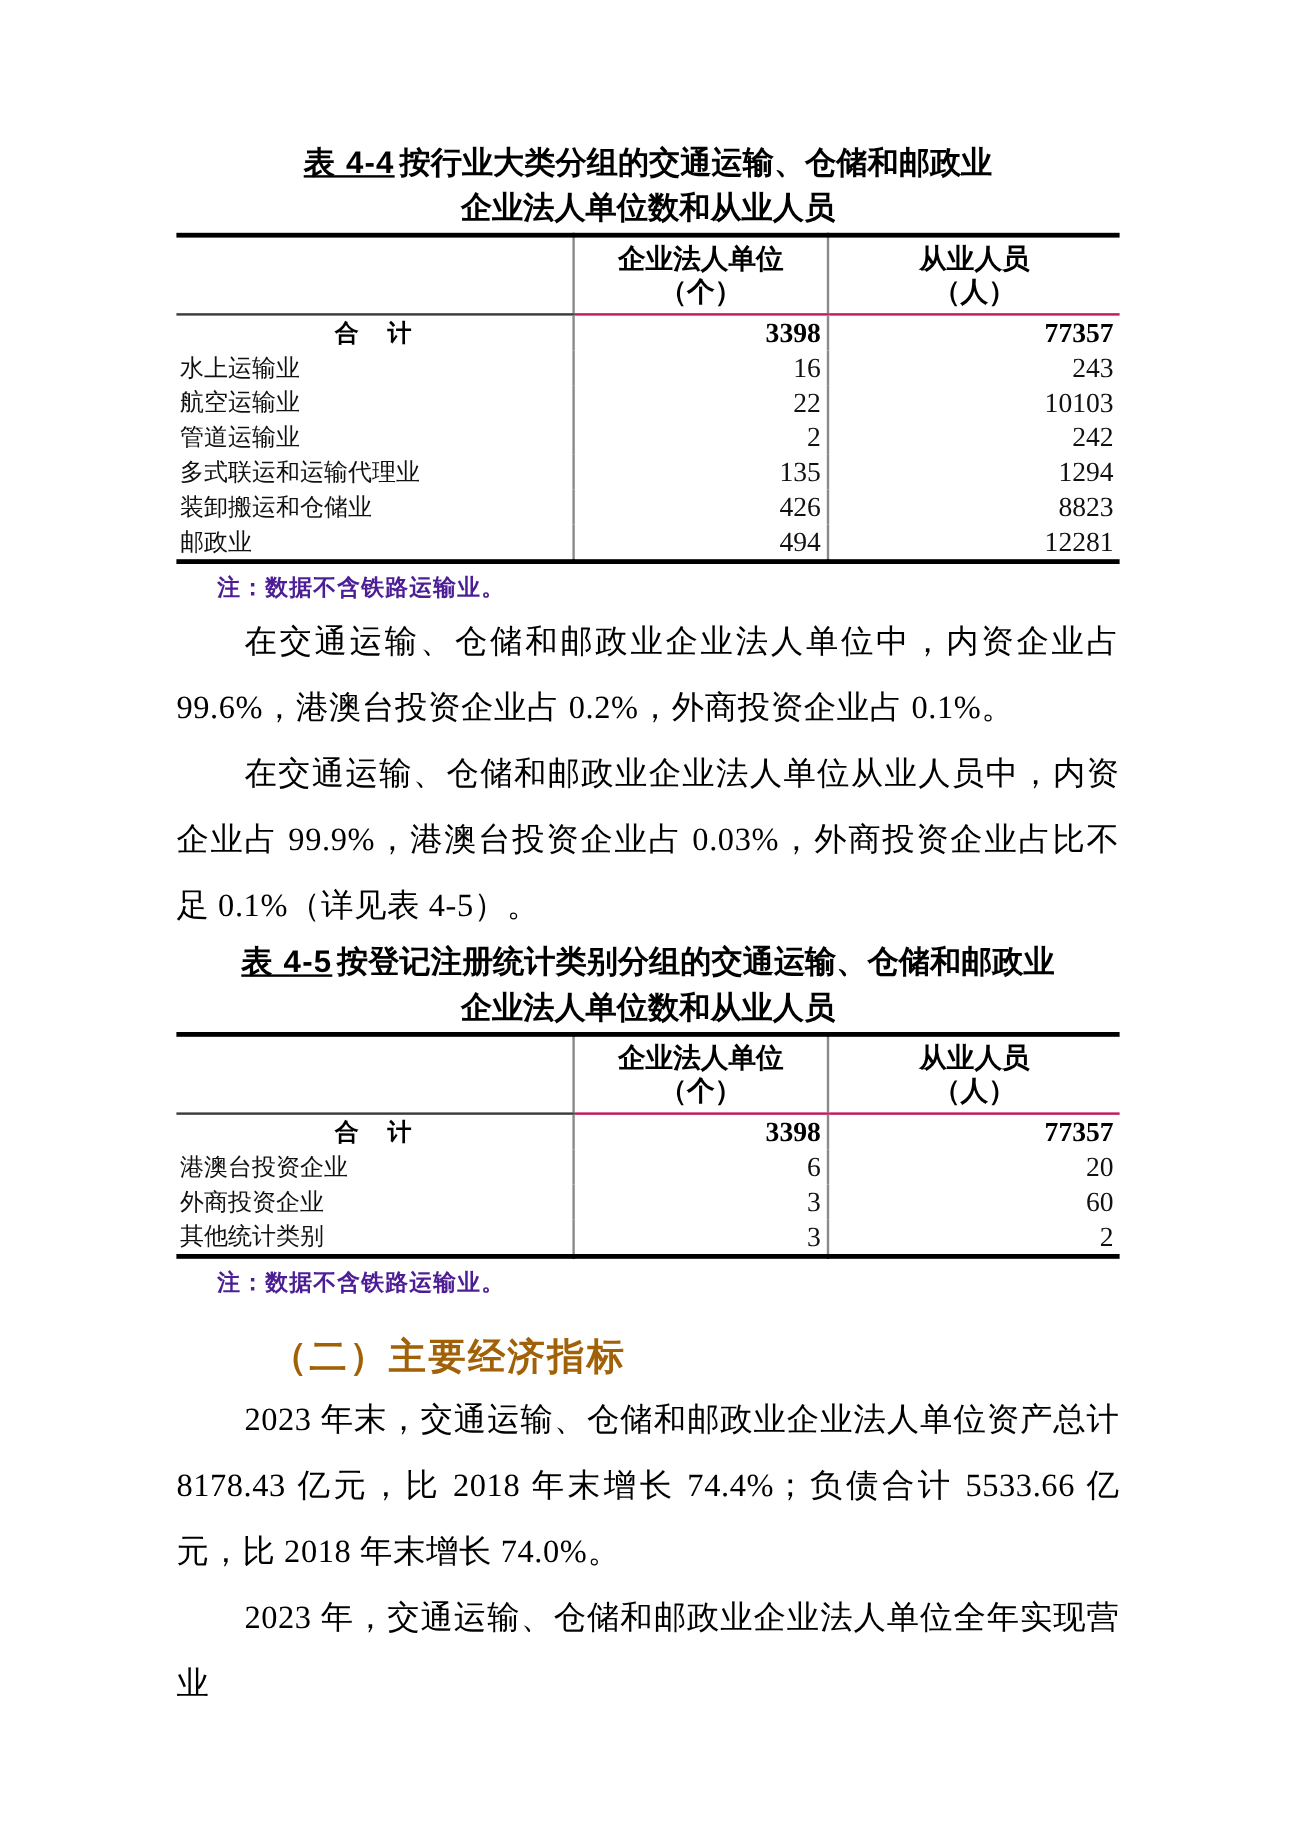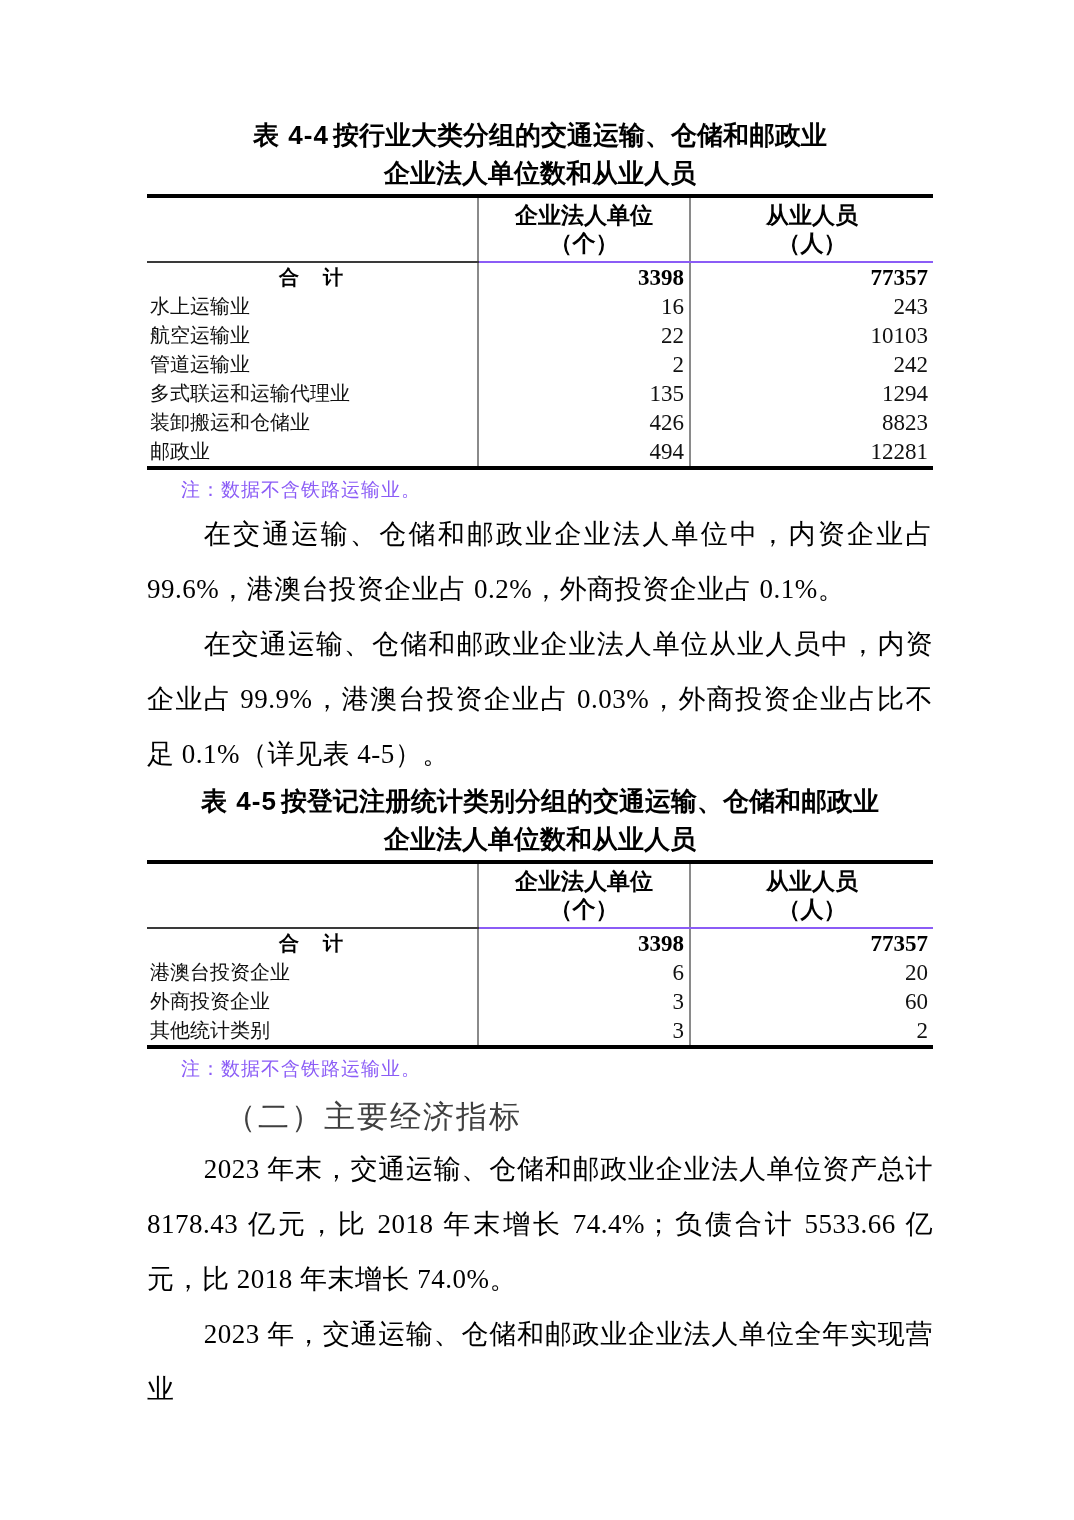--- a/index.html
+++ b/index.html
@@ -16,40 +16,40 @@
   }
   
   .tbl-title{
     text-align:center;
     font-family:"Liberation Sans","DejaVu Sans",sans-serif;
     font-weight:bold;
     font-size:26px;
     line-height:38px;
     color:#000;
   }
-  .tbl-title .t-num{margin-right:4px;letter-spacing:1px;}
+  .tbl-title .t-num{margin-right:4px;letter-spacing:1px;text-decoration:underline;}
   
   table.stat{
     width:786px;
     table-layout:fixed;
     border-collapse:collapse;
     border-top:4px solid #000;
     border-bottom:4px solid #000;
     margin-top:2px;
   }
   table.stat col.c1{width:331px;}
   table.stat col.c2{width:212px;}
   table.stat col.c3{width:243px;}
   table.stat th{
     font-family:"Liberation Sans","DejaVu Sans",sans-serif;
     font-weight:bold;
     font-size:23px;
     line-height:28px;
     padding:3px 0 4px 0;
-    border-bottom:2px solid #8b5cf6;
+    border-bottom:2px solid #be185d;
     vertical-align:middle;
     text-align:center;
     color:#000;
   }
   table.stat th.blank{border-bottom:2px solid #3a3a3a;}
   table.stat th:nth-child(2),table.stat td:nth-child(2),
   table.stat th:nth-child(3),table.stat td:nth-child(3){
     border-left:2px solid #8a8a8a;
   }
   table.stat td{
@@ -61,42 +61,42 @@
   }
   table.stat td.lbl{text-align:left;padding-left:3px;font-size:20px;}
   table.stat td.num{text-align:right;padding-right:5px;}
   table.stat tr.total td{font-weight:bold;color:#000;padding-left:12px;}
   table.stat tr.total td.lbl{text-align:center;padding-left:0;letter-spacing:2px;}
   
   .note{
     margin-top:7px;
     padding-left:34px;
     font-size:19px;
-    font-weight:400;
+    font-weight:700;
     letter-spacing:1px;
-    color:#8b5cf6;
+    color:#4c1d95;
   }
   
   p.body{
     margin:0;
     font-size:27px;
     line-height:55px;
     text-align:justify;
     text-indent:2.1em;
     color:#000;
     letter-spacing:0.5px;
   }
   p.body.first{margin-top:4px;}
   
   .section-heading{
-    margin:14px 0 0 78px;
+    margin:28px 0 0 78px;
     font-size:31px;
-    font-weight:400;
+    font-weight:700;
     letter-spacing:2px;
-    color:#404040;
+    color:#a16207;
   }
 </style>
 </head>
 <body>
 
 <div class="page">
 
   <div class="tbl-title">
     <div><span class="t-num">表 4-4</span><span>按行业大类分组的交通运输、仓储和邮政业</span></div>
     <div>企业法人单位数和从业人员</div>

